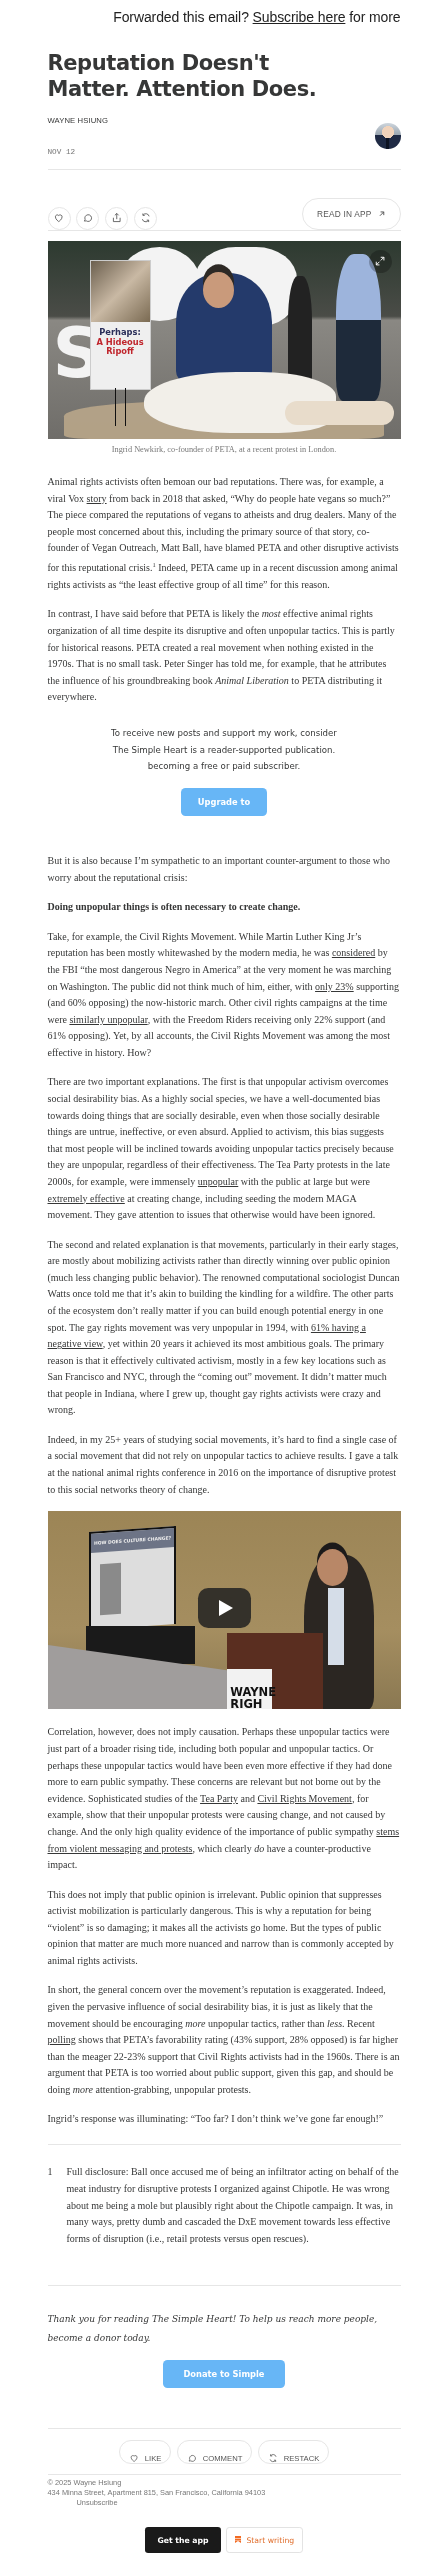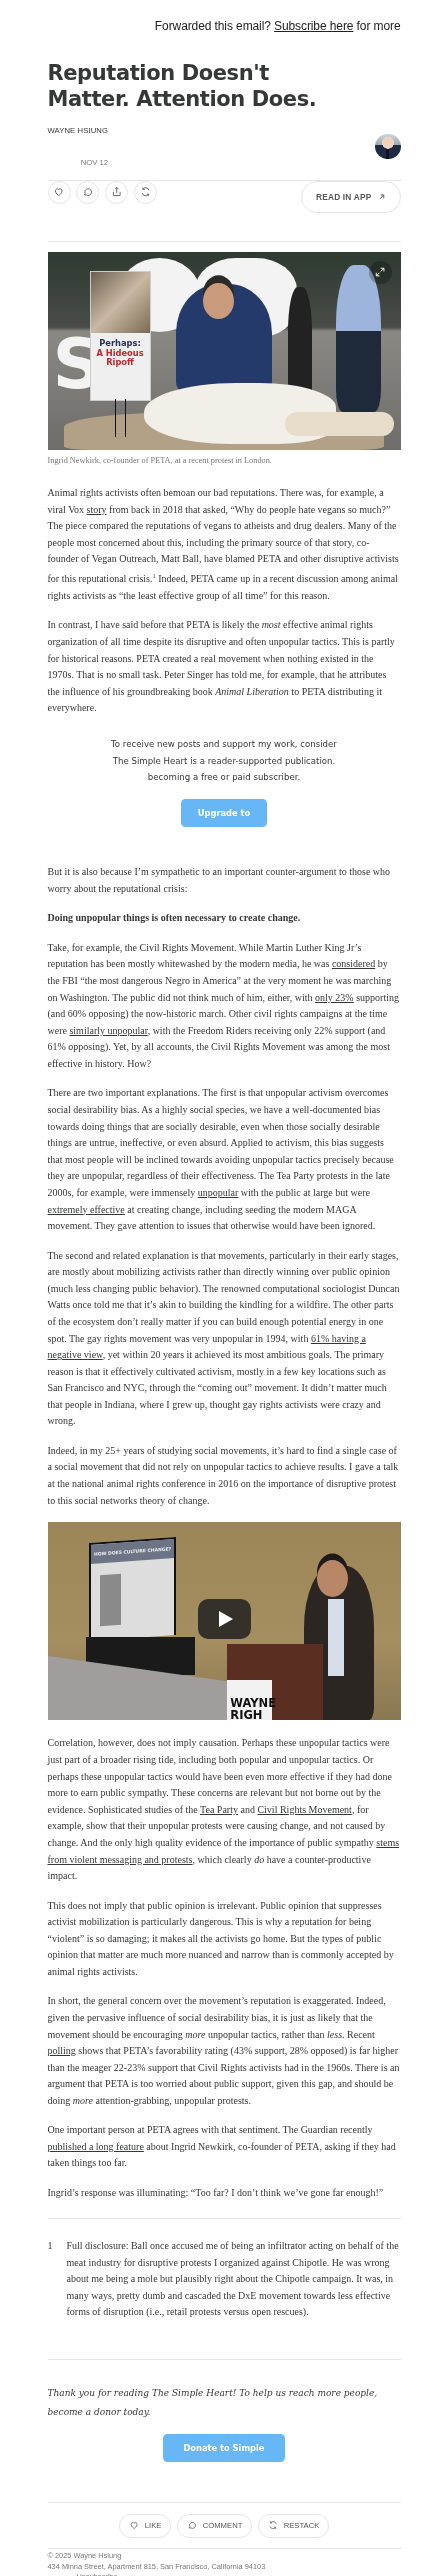--- a/index.html
+++ b/index.html
@@ -1,29 +1,29 @@
 <!DOCTYPE html>
 <html style="font-size:10.2px"><head>
 <meta charset="utf-8">
 <style>
   html, body { margin: 0; padding: 0; background: #ffffff; }
   body { width: 448px; color: #363737; }
   .wrap { width: 353px; margin: 0 auto; position: relative; }
-  .forwarded { text-align: right; font-family: "Liberation Sans", sans-serif; font-size: 12px; color: #222; padding-top: 9px; height: 12.8px; letter-spacing: -0.1px; margin-top: 10px; }
+  .forwarded { text-align: right; font-family: "Liberation Sans", sans-serif; font-size: 14px; color: #222; padding-top: 9px; height: 12.8px; letter-spacing: -0.1px; }
   .forwarded a { color: #222; text-decoration: underline; }
   .title { font-family: "DejaVu Sans", sans-serif; font-weight: bold; font-size: 21px; line-height: 26px; color: #363737; margin: 28px 0 8px 0; letter-spacing: -0.4px; width: 301px; }
-  .byline { display: flex; justify-content: space-between; align-items: center; margin-top: 14px; text-align: right; }
+  .byline { display: flex; justify-content: space-between; align-items: center; margin-top: 14px; }
   .byline-text { font-family: "Liberation Sans", sans-serif; font-size: 7.7px; }
   .author { color: #363737; letter-spacing: 0.1px; }
-  .date { color: #777; margin-top: 23px; }
+  .date { color: #777; margin-top: 23px; font-family: Liberation Mono, monospace; }
   .avatar { width: 25.6px; height: 25.6px; border-radius: 50%; background: radial-gradient(circle at 50% 35%, #f1d3bb 0 28%, transparent 29%), linear-gradient(180deg, #cfd6dd 0%, #9aa6b1 45%, #1f2a44 46%, #1f2a44 100%); position: relative; overflow: hidden; }
   .avatar::after { content: ""; position: absolute; left: 11.5px; top: 15.4px; width: 2.6px; height: 10.2px; background: #0d1322; }
   .rule { border: 0; border-top: 0.6px solid #e6e6e6; margin: 0; }
   .rule.top { margin-top: 12.8px; }
-  .actions { display: flex; align-items: flex-start; justify-content: space-between; height: 60px; font-weight: bold; }
+  .actions { display: flex; align-items: flex-end; justify-content: space-between; height: 60px; }
   .icons { display: flex; gap: 5.8px; }
   .icon-btn { width: 23px; height: 23px; border: 0.6px solid #e6e6e6; border-radius: 50%; display: flex; align-items: center; justify-content: center; color: #555; box-sizing: border-box; }
   .icon-btn svg { width: 11.5px; height: 11.5px; }
   .read-app { height: 32px; padding: 0 14px; border: 0.6px solid #e6e6e6; border-radius: 16px; display: flex; align-items: center; gap: 6.4px; font-family: "Liberation Sans", sans-serif; font-size: 8.3px; color: #555; letter-spacing: 0.2px; box-sizing: border-box; }
   .hero { margin-top: 10.2px; width: 353px; height: 198px; position: relative; overflow: hidden; background: #6e6c68; }
   .hero .pavement { position: absolute; inset: 0; background: linear-gradient(180deg, #2d3a30 0%, #4a4c47 38%, #8a8883 40%, #6f6d69 100%); }
   .hero .wallS { position: absolute; left: 5.1px; top: 77px; font-family: "DejaVu Sans", sans-serif; font-weight: bold; font-size: 70px; color: #f3f3f3; line-height: 1; }
   .hero .wallO { position: absolute; left: 70px; top: 6.4px; width: 83px; height: 74px; border-radius: 50%; background: #f3f3f3; }
   .hero .wallO2 { position: absolute; left: 147px; top: 6.4px; width: 102px; height: 80px; border-radius: 40%; background: #f3f3f3; }
   .hero .sign { position: absolute; left: 42px; top: 19px; width: 59px; height: 128px; background: #efefef; border: 0.6px solid #ccc; }
@@ -33,21 +33,21 @@
   .hero .sign .c2 { color: #c0262d; }
   .hero .stand { position: absolute; left: 67px; top: 147px; width: 9px; height: 38px; border-left: 1.9px solid #111; border-right: 1.9px solid #111; }
   .hero .man { position: absolute; left: 128px; top: 32px; width: 96px; height: 109px; background: #243a6b; border-radius: 45% 45% 10% 10%; }
   .hero .manhead { position: absolute; left: 155px; top: 31px; width: 31px; height: 36px; border-radius: 50%; background: #c99a7b; box-shadow: 0 -7.7px 0 #2d2925; }
   .hero .sheep { position: absolute; left: 96px; top: 131px; width: 192px; height: 61px; background: #f2efe9; border-radius: 48% 40% 30% 45%; }
   .hero .legs { position: absolute; left: 237px; top: 160px; width: 109px; height: 24px; background: #e8dccb; border-radius: 12.8px; }
   .hero .rug { position: absolute; left: 16px; top: 160px; width: 320px; height: 38px; background: #b9a68a; border-radius: 40% 50% 10% 10%; opacity: 0.9; }
   .hero .person2 { position: absolute; left: 288px; top: 12.8px; width: 45px; height: 147px; background: linear-gradient(180deg, #9db4dc 0 45%, #1e2a3a 45% 100%); border-radius: 40% 40% 15% 15%; }
   .hero .person1 { position: absolute; left: 240px; top: 35px; width: 24px; height: 112px; background: #222; border-radius: 40% 40% 10% 10%; }
   .expand { position: absolute; right: 9px; top: 9px; width: 23px; height: 23px; border-radius: 50%; background: rgba(0,0,0,0.25); color: #fff; display: flex; align-items: center; justify-content: center; }
-  .caption { text-align: left; font-family: "Liberation Serif", serif; font-size: 8.3px; color: #777; margin-top: 5.8px; }
+  .caption { text-align: center; font-family: "Liberation Serif", serif; font-size: 8.3px; color: #777; margin-top: 5.8px; }
   .body { font-family: "Liberation Serif", serif; font-size: 10px; line-height: 16.6px; color: #363737; }
   .body p { margin: 0 0 12.8px 0; }
   .body p.first { margin-top: 20.5px; }
   .body a { color: #363737; text-decoration: underline; }
   .body sup { font-size: 6.4px; }
   .sub-box { text-align: center; font-family: "DejaVu Sans", sans-serif; font-size: 8.6px; line-height: 16.6px; color: #363737; margin: 19px 0 15.4px; }
   .btn-blue { display: inline-block; background: #67b6f6; color: #fff; font-family: "DejaVu Sans", sans-serif; font-weight: bold; font-size: 8.3px; border-radius: 4.5px; padding: 0 11.5px; height: 28px; line-height: 28px; }
   .sub-box .btn-blue { margin-top: 12.8px; width: 60px; padding: 0 12.8px; }
   .video { margin: 11.5px 0 15.4px; width: 353px; height: 198px; position: relative; overflow: hidden; background: linear-gradient(180deg, #9c8556 0%, #a58e60 60%, #8a7852 100%); }
   .video .screen { position: absolute; left: 41px; top: 18px; width: 83px; height: 96px; background: #ddd; border: 2.6px solid #111; border-bottom-width: 0; transform: skewY(-4deg); }
@@ -62,21 +62,21 @@
   .video .shirt { position: absolute; left: 280px; top: 77px; width: 16.6px; height: 77px; background: #d5dde8; }
   .play { position: absolute; left: 150px; top: 77px; width: 53px; height: 40px; border-radius: 10.2px; background: rgba(33,33,33,0.85); display: flex; align-items: center; justify-content: center; }
   .play::after { content: ""; border-left: 14px solid #fff; border-top: 8.3px solid transparent; border-bottom: 8.3px solid transparent; margin-left: 3.8px; }
   .fn-rule { margin: 16.6px 0 19px; }
   .footnote { display: flex; font-family: "Liberation Serif", serif; font-size: 10px; line-height: 16.6px; color: #363737; margin-bottom: 38px; }
   .fn-num { width: 19px; flex-shrink: 0; }
   .thanks { font-family: "DejaVu Serif", serif; font-style: italic; font-size: 9px; line-height: 18.6px; color: #363737; margin: 24px 0 12.8px 0; }
   .donate-wrap { text-align: center; margin-bottom: 20.5px; }
   .donate-wrap .btn-blue { padding: 0 12.8px; width: 96px; }
   .bottom-actions { display: flex; justify-content: center; gap: 5.1px; padding: 11px 0 10.2px; }
-  .pill { height: 24px; border: 0.6px solid #e6e6e6; border-radius: 12px; display: flex; align-items: center; gap: 6px; padding: 0 9px; font-family: "Liberation Sans", sans-serif; font-size: 7.7px; color: #555; box-sizing: border-box; }
+  .pill { height: 24px; border: 0.6px solid #e6e6e6; border-radius: 12px; display: flex; align-items: flex-end; gap: 6px; padding: 0 9px; font-family: "Liberation Sans", sans-serif; font-size: 7.7px; color: #555; box-sizing: border-box; }
   .pill svg { width: 10.2px; height: 10.2px; }
   .footer-meta { text-align: left; font-family: "Liberation Sans", sans-serif; font-size: 7.4px; line-height: 10.2px; color: #777; padding-top: 2.6px; }
   .footer-meta a { color: #777; text-decoration: none; margin-left: 29px; }
   .app-row { display: flex; justify-content: center; gap: 5.1px; margin-top: 19px; padding-bottom: 2.6px; }
   .get-app { width: 76px; height: 25.6px; background: #1a1a1a; color: #fff; border-radius: 3.2px; display: flex; align-items: center; justify-content: center; font-family: "DejaVu Sans", sans-serif; font-size: 7.7px; font-weight: bold; }
   .start-writing { width: 77px; height: 25.6px; background: #fff; border: 0.6px solid #e3e3e3; border-radius: 3.2px; display: flex; align-items: center; justify-content: center; gap: 5.1px; font-family: "DejaVu Sans", sans-serif; font-size: 7.7px; color: #e06d2b; box-sizing: border-box; }
   .bookmark { width: 6.4px; height: 7.7px; position: relative; }
   .bookmark::before { content: ""; position: absolute; left: 0; top: 0; width: 6.4px; height: 1.3px; background: #f26b23; box-shadow: 0 2.6px 0 #f26b23; }
   .bookmark::after { content: ""; position: absolute; left: 0; top: 5.1px; width: 0; height: 0; border-left: 3.2px solid #f26b23; border-right: 3.2px solid #f26b23; border-bottom: 2.6px solid transparent; }
 </style>
@@ -203,21 +203,20 @@
       </div>
       <div class="play"></div>
     </div>
 
     <p><span>Correlation, however, does not imply causation. Perhaps these unpopular tactics were just part of a broader rising tide, including both popular and unpopular tactics. Or perhaps these unpopular tactics would have been even more effective if they had done more to earn public sympathy. These concerns are relevant but not borne out by the evidence. Sophisticated studies of the </span><a>Tea Party</a><span> and </span><a>Civil Rights Movement</a><span>, for example, show that their unpopular protests were causing change, and not caused by change. And the only high quality evidence of the importance of public sympathy </span><a>stems from violent messaging and protests</a><span>, which clearly </span><em>do</em><span> have a counter-productive impact.</span></p>
 
     <p>This does not imply that public opinion is irrelevant. Public opinion that suppresses activist mobilization is particularly dangerous. This is why a reputation for being “violent” is so damaging; it makes all the activists go home. But the types of public opinion that matter are much more nuanced and narrow than is commonly accepted by animal rights activists.</p>
 
     <p><span>In short, the general concern over the movement’s reputation is exaggerated. Indeed, given the pervasive influence of social desirability bias, it is just as likely that the movement should be encouraging </span><em>more</em><span> unpopular tactics, rather than </span><em>less</em><span>. Recent </span><a>polling</a><span> shows that PETA’s favorability rating (43% support, 28% opposed) is far higher than the meager 22-23% support that Civil Rights activists had in the 1960s. There is an argument that PETA is too worried about public support, given this gap, and should be doing </span><em>more</em><span> attention-grabbing, unpopular protests.</span></p>
 
-    <p><span>One important person at PETA agrees with that sentiment. The Guardian recently </span><a>published a long feature</a><span> about Ingrid Newkirk, co-founder of PETA, asking if they had taken things too far.</span></p>
 
     <p>Ingrid’s response was illuminating: “Too far? I don’t think we’ve gone far enough!”</p>
   </div>
 
   <hr class="rule fn-rule">
 
   <div class="footnote">
     <div class="fn-num">1</div>
     <div>Full disclosure: Ball once accused me of being an infiltrator acting on behalf of the meat industry for disruptive protests I organized against Chipotle. He was wrong about me being a mole but plausibly right about the Chipotle campaign. It was, in many ways, pretty dumb and cascaded the DxE movement towards less effective forms of disruption (i.e., retail protests versus open rescues).</div>
   </div>

